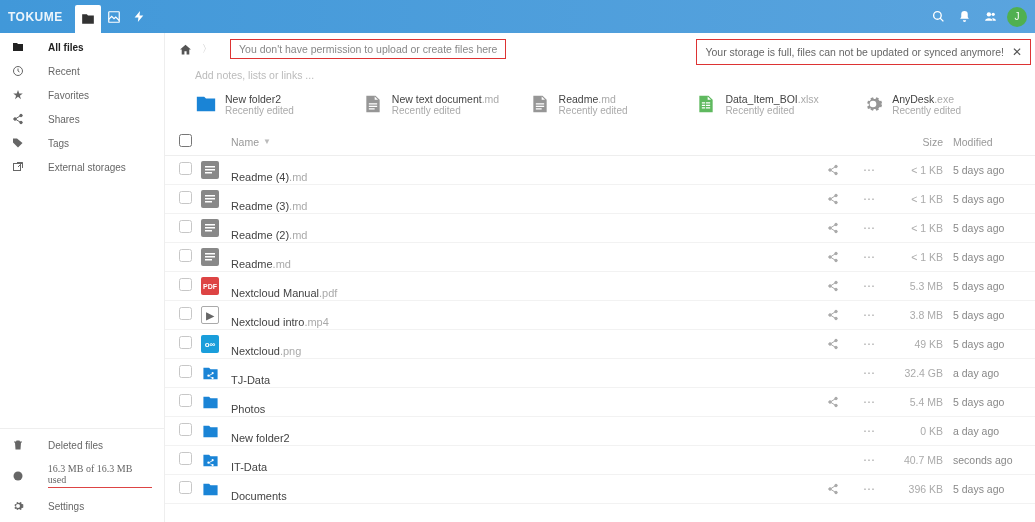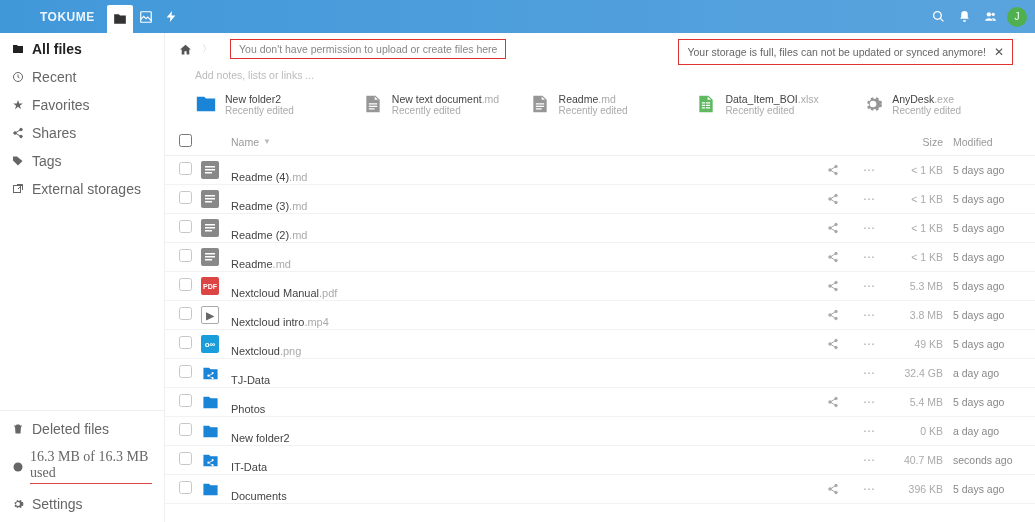--- a/index.html
+++ b/index.html
@@ -1,34 +1,34 @@
 <!DOCTYPE html>
 <html><head>
 <meta charset="utf-8">
 <style>
 * { margin: 0; padding: 0; box-sizing: border-box; font-family: -apple-system, BlinkMacSystemFont, "Segoe UI", Arial, sans-serif; }
 body { width: 1035px; height: 522px; overflow: hidden; background: #fff; font-size: 12px; color: #555; }
 .header { height: 33px; background: linear-gradient(to right, #4198d9, #5aa4de); display: flex; align-items: center; padding: 0 8px; }
-.logo { color: #fff; font-weight: bold; font-size: 12px; letter-spacing: 0.5px; margin-right: 12px; opacity: 0.9; margin-left: 32px; }
+.logo { color: #fff; font-weight: bold; font-size: 12px; letter-spacing: 0.5px; margin-right: 12px; opacity: 0.9; }
 .hdr-icon { width: 26px; height: 26px; display: flex; align-items: center; justify-content: center; color: #fff; cursor: pointer; font-size: 14px; }
 .hdr-icon.active { background: #fff; color: #333; border-radius: 2px 2px 0 0; height: 28px; margin-top: 5px; }
 .spacer { flex: 1; }
 .avatar { width: 20px; height: 20px; border-radius: 50%; background: #50b050; color: #fff; display: flex; align-items: center; justify-content: center; font-size: 10px; margin-left: 4px; }
 .layout { display: flex; height: calc(100% - 33px); }
 .sidebar { width: 165px; background: #fff; display: flex; flex-direction: column; border-right: 1px solid #eee; }
 .side-items { flex: 1; padding-top: 2px; }
-.side-item { display: flex; align-items: center; padding: 6px 12px; cursor: pointer; color: #666; gap: 6px; font-size: 14px; }
+.side-item { display: flex; align-items: center; padding: 6px 12px; cursor: pointer; color: #666; gap: 22px; font-size: 10px; }
 .side-item.active { font-weight: bold; color: #222; }
 .side-icon { width: 14px; text-align: center; font-size: 12px; }
 .side-bottom { border-top: 1px solid #eee; padding: 4px 0; }
 .main { flex: 1; display: flex; flex-direction: column; overflow: hidden; position: relative; }
 .topbar { display: flex; align-items: center; padding: 6px 14px; gap: 10px; }
 .home-icon { font-size: 12px; color: #555; cursor: pointer; }
 .perm-box { border: 1.5px solid #d33; padding: 3px 8px; color: #888; font-size: 10.5px; margin-left: 8px; }
-.alert { position: absolute; top: 6px; right: 22px; border: 1.5px solid #d33; background: #fff; padding: 5px 8px; display: flex; align-items: center; gap: 8px; color: #666; font-size: 10.5px; z-index: 10; }
+.alert { position: absolute; top: 6px; right: 4px; border: 1.5px solid #d33; background: #fff; padding: 5px 8px; display: flex; align-items: center; gap: 8px; color: #666; font-size: 10.5px; z-index: 10; }
 .alert .close-x { cursor: pointer; color: #555; font-size: 12px; }
 .notes-ph { padding: 4px 30px 12px; color: #bbb; font-size: 10.5px; }
 .recents { display: flex; padding: 0 30px 12px; gap: 24px; }
 .recent { display: flex; gap: 8px; align-items: flex-start; cursor: pointer; flex: 1; min-width: 0; }
 .ric { width: 22px; height: 22px; display: flex; align-items: center; justify-content: center; font-size: 16px; }
 .ric.folder { color: #1a84d6; }
 .ric.doc { color: #888; }
 .ric.xls { color: #5fb95f; }
 .ric.gear { color: #888; }
 .recent .meta { min-width: 0; }

